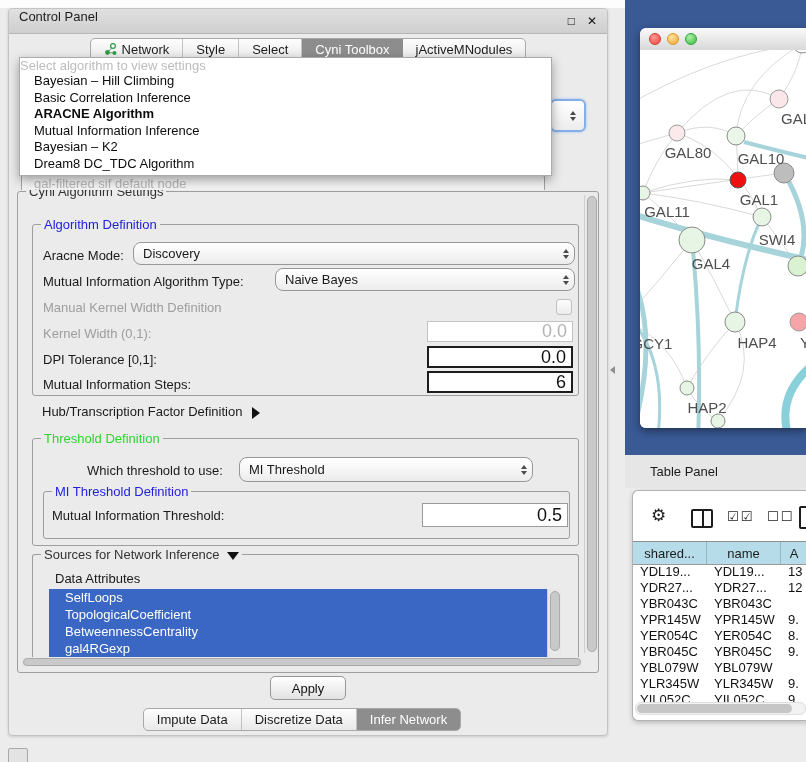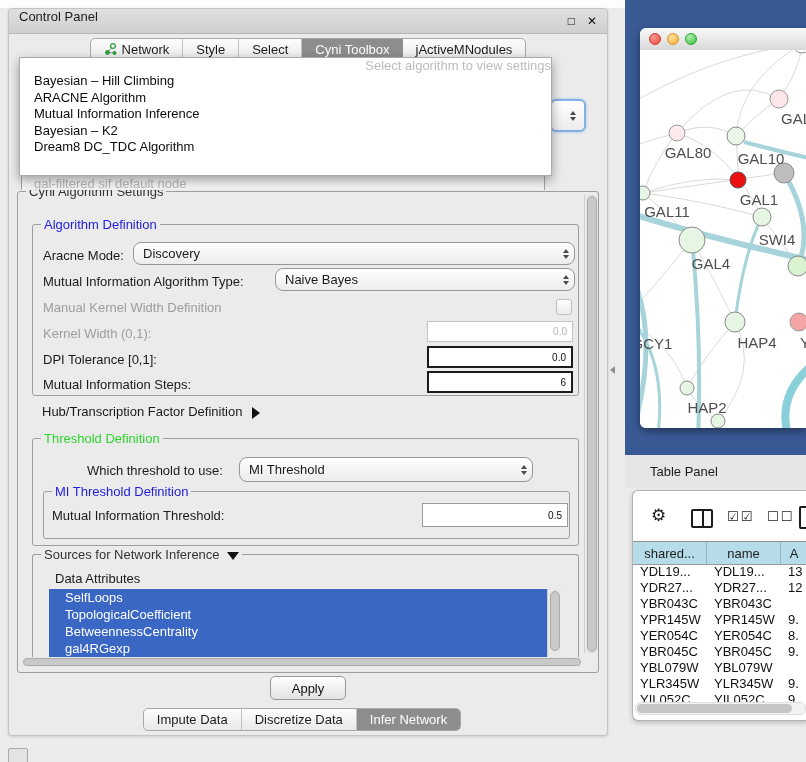--- a/index.html
+++ b/index.html
@@ -21,23 +21,23 @@
   .tabset{display:flex;border:1px solid #a8a8a8;border-radius:5px;overflow:hidden;
     background:linear-gradient(#fdfdfd,#e9e9e9);height:21px;align-items:stretch;}
   .tab{display:flex;align-items:center;gap:5px;padding:0 13px;font-size:13px;color:#1c1c1c;
     border-right:1px solid #c2c2c2;}
   .tab:last-child{border-right:none;}
   .tab.selected{background:#8d8d8d;color:#fff;border-right:none;}
   .net-icon{width:13px;height:13px;display:inline-block;}
   
   .algo-popup{position:absolute;left:10px;top:48px;width:531px;height:117px;background:#fff;
     border:1px solid #ababab;box-shadow:0 4px 10px rgba(0,0,0,.35);z-index:60;}
-  .algo-placeholder{font-size:13px;color:#bcbcbc;text-align:right;line-height:15px;height:15px;}
+  .algo-placeholder{font-size:13px;color:#bcbcbc;text-align:left;line-height:15px;height:15px;}
   .algo-item{font-size:13px;color:#0c0c0c;line-height:16.5px;padding-left:14px;white-space:nowrap;}
-  .algo-item.bold{font-weight:normal;}
+  .algo-item.bold{font-weight:bold;}
   
   .hidden-combo-cap{position:absolute;left:541px;top:90px;width:32px;height:29px;z-index:40;
     border:2px solid #84aee6;border-radius:6px;background:linear-gradient(#fff,#ececec);
     box-shadow:0 0 3px #9cc0ef;}
   .hidden-combo-cap .arrows{right:8px;}
   
   .sliver-combo{position:absolute;left:12px;top:162px;width:522px;height:18px;overflow:hidden;
     border:1px solid #a2a2a2;border-bottom:none;border-radius:7px 7px 0 0;background:#f3f3f3;z-index:5;}
   .sliver-combo span{font-size:13px;color:#b5b5b5;padding-left:12px;line-height:24px;display:block;}
   
@@ -50,21 +50,21 @@
   .lbl.dis{color:#9d9d9d;}
   .combo{position:absolute;border:1px solid #979797;border-radius:8px;
     background:linear-gradient(#ffffff,#ececec);font-size:13px;color:#1a1a1a;
     display:flex;align-items:center;padding-left:9px;box-sizing:border-box;}
   .arrows{position:absolute;right:5px;top:50%;transform:translateY(-50%);
     display:flex;flex-direction:column;gap:2px;}
   .tri-up{width:0;height:0;border-left:3.5px solid transparent;border-right:3.5px solid transparent;
     border-bottom:4.5px solid #4a4a4a;}
   .tri-down{width:0;height:0;border-left:3.5px solid transparent;border-right:3.5px solid transparent;
     border-top:4.5px solid #4a4a4a;}
-  .field{position:absolute;background:#fff;border:1px solid #9a9a9a;font-size:10px;color:#111;
+  .field{position:absolute;background:#fff;border:1px solid #9a9a9a;font-size:18px;color:#111;
     text-align:right;padding-right:5px;box-sizing:border-box;display:flex;align-items:center;
     justify-content:flex-end;}
   .field.focus{border:2px solid #1c1c1c;}
   .field.dis{border:1px solid #c4c4c4;color:#b3b3b3;}
   .checkbox{position:absolute;width:14px;height:14px;border:1px solid #c0c0c0;border-radius:3px;
     background:linear-gradient(#fdfdfd,#ececec);}
   .tri-right{display:inline-block;width:0;height:0;border-top:6px solid transparent;
     border-bottom:6px solid transparent;border-left:8px solid #111;vertical-align:middle;margin-left:6px;}
   .tri-dn-big{display:inline-block;width:0;height:0;border-left:6px solid transparent;
     border-right:6px solid transparent;border-top:8px solid #111;vertical-align:middle;margin-left:4px;}
@@ -176,20 +176,21 @@
   <div class="hidden-combo-cap">
     <span class="arrows">
       <span class="tri-up"></span>
         <span class="tri-down"></span>
     </span>
   </div>
 
   <div class="algo-popup">
     <div class="algo-placeholder">Select algorithm to view settings</div>
     <div class="algo-item">Bayesian – Hill Climbing</div>
+    <div class="algo-item">Basic Correlation Inference</div>
     <div class="algo-item bold">ARACNE Algorithm</div>
     <div class="algo-item">Mutual Information Inference</div>
     <div class="algo-item">Bayesian – K2</div>
     <div class="algo-item">Dream8 DC_TDC Algorithm</div>
   </div>
 
   <div class="groupbox" style="left:8px;top:182px;width:580px;height:480px;">
     <span class="gb-title">Cyni Algorithm Settings</span>
 
     <div class="groupbox" style="left:14px;top:32px;width:545px;height:170px;">

